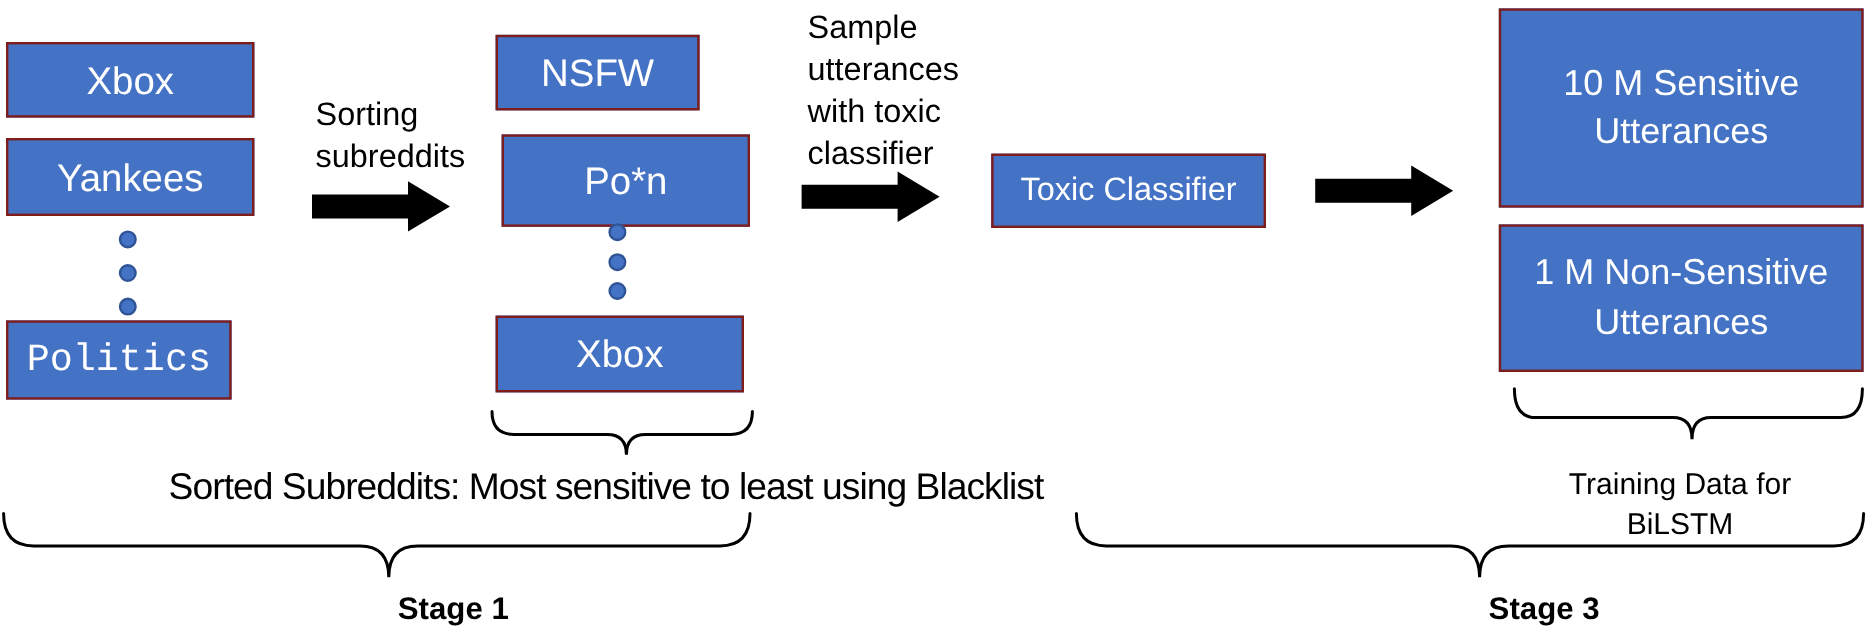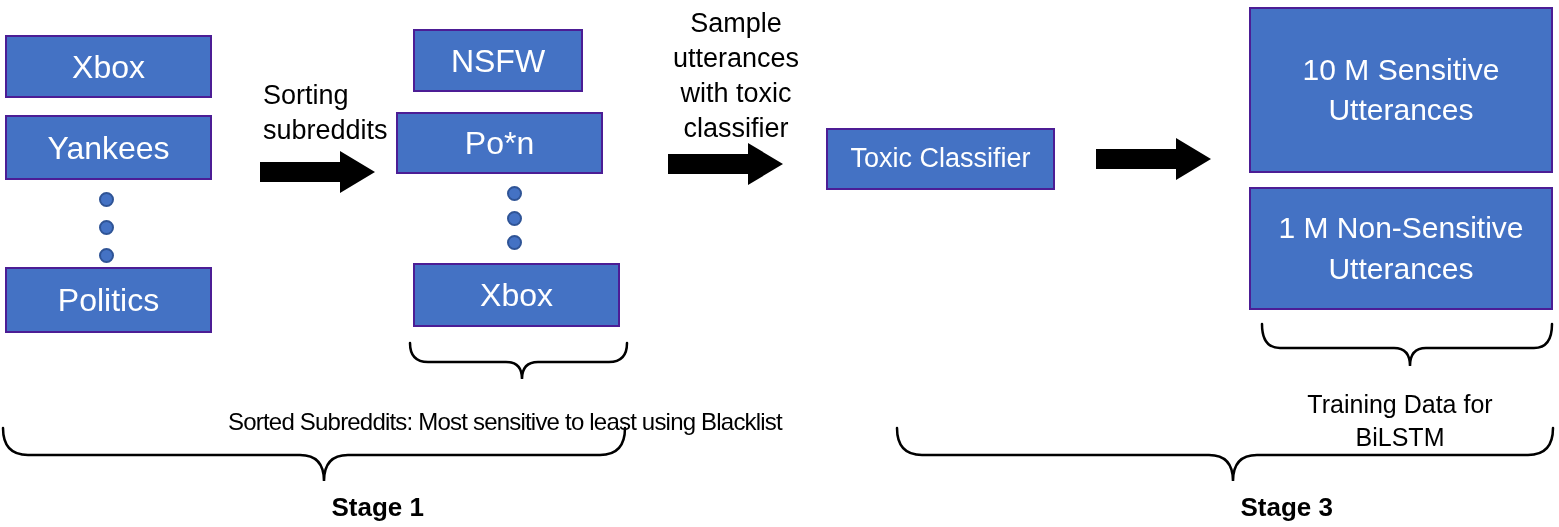--- a/index.html
+++ b/index.html
@@ -7,21 +7,21 @@
     position: relative;
     width: 1559px;
     height: 527px;
     background: #ffffff;
     font-family: "Liberation Sans", sans-serif;
     overflow: hidden;
   }
   .box {
     position: absolute;
     background: #4472C4;
-    border: 2px solid #4c1d95;
+    border: 2px solid #7f1d1d;
     color: #ffffff;
     display: flex;
     align-items: center;
     justify-content: center;
     text-align: center;
     box-sizing: border-box;
     font-size: 32px;
     line-height: 1.25;
   }
   .box.small-text { font-size: 27px; }
@@ -64,38 +64,38 @@
 
 <div id="canvas">
 
   <div class="box" style="left:5px; top:35px; width:207px; height:63px;">Xbox</div>
   <div class="box" style="left:5px; top:115px; width:207px; height:65px;">Yankees</div>
 
   <div class="dot" style="left:99px; top:192px;"></div>
   <div class="dot" style="left:99px; top:220px;"></div>
   <div class="dot" style="left:99px; top:248px;"></div>
 
-  <div class="box" style="left:5px; top:267px; width:207px; height:66px;">Politics</div>
+  <div class="box" style="left:5px; top:267px; width:188px; height:66px;font-family:Liberation Mono, monospace;">Politics</div>
 
   <div class="annot" style="left:263px; top:78px;">Sorting
 subreddits</div>
   <svg class="arrow" style="left:258px; top:148px;" width="120" height="48" viewBox="0 0 120 48">
     <polygon points="2,14 82,14 82,3 117,24 82,45 82,34 2,34" fill="#000000"></polygon>
   </svg>
 
   <div class="box" style="left:413px; top:29px; width:170px; height:63px;">NSFW</div>
-  <div class="box" style="left:396px; top:112px; width:207px; height:62px;">Po*n</div>
+  <div class="box" style="left:418px; top:112px; width:207px; height:77px;">Po*n</div>
 
   <div class="dot" style="left:507px; top:186px;"></div>
   <div class="dot" style="left:507px; top:211px;"></div>
   <div class="dot" style="left:507px; top:235px;"></div>
 
   <div class="box" style="left:413px; top:263px; width:207px; height:64px;">Xbox</div>
 
-  <div class="annot" style="left:673px; top:6px;text-align:center;">Sample
+  <div class="annot" style="left:673px; top:6px;">Sample
 utterances
 with toxic
 classifier</div>
   <svg class="arrow" style="left:666px; top:140px;" width="120" height="48" viewBox="0 0 120 48">
     <polygon points="2,14 82,14 82,3 117,24 82,45 82,34 2,34" fill="#000000"></polygon>
   </svg>
 
   <div class="box small-text" style="left:826px; top:128px; width:229px; height:62px;">Toxic Classifier</div>
 
   <svg class="arrow" style="left:1094px; top:135px;" width="120" height="48" viewBox="0 0 120 48">
@@ -105,20 +105,20 @@
   <div class="box output" style="left:1249px; top:7px; width:304px; height:166px;">10 M Sensitive Utterances</div>
   <div class="box output" style="left:1249px; top:187px; width:304px; height:123px;">1 M Non-Sensitive Utterances</div>
 
   <svg class="braces" width="1559" height="527" viewBox="0 0 1559 527">
     <path d="M 410 343 Q 410 362 428 362 L 506 362 Q 522 362 522 379 Q 522 362 538 362 L 609 362 Q 627 362 627 343" fill="none" stroke="#000000" stroke-width="2.5" stroke-linecap="round"></path>
     <path d="M 1262 324 Q 1262 348 1280 348 L 1394 348 Q 1410 348 1410 366 Q 1410 348 1426 348 L 1534 348 Q 1552 348 1552 324" fill="none" stroke="#000000" stroke-width="2.5" stroke-linecap="round"></path>
     <path d="M 3 428 Q 3 455 28 455 L 300 455 Q 324 455 324 481 Q 324 455 348 455 L 600 455 Q 625 455 625 428" fill="none" stroke="#000000" stroke-width="2.5" stroke-linecap="round"></path>
     <path d="M 897 428 Q 897 455 922 455 L 1209 455 Q 1233 455 1233 481 Q 1233 455 1257 455 L 1528 455 Q 1553 455 1553 428" fill="none" stroke="#000000" stroke-width="2.5" stroke-linecap="round"></path>
   </svg>
 
-  <div class="caption" style="left:130px; top:408px; width:750px; font-size:24px; letter-spacing:-0.8px;">Sorted Subreddits: Most sensitive to least using Blacklist</div>
+  <div class="caption" style="left:130px; top:388px; width:750px; font-size:31px; letter-spacing:-0.8px;">Sorted Subreddits: Most sensitive to least using Blacklist</div>
   <div class="caption" style="left:1250px; top:378px; width:300px; font-size:25px; line-height:1.32;margin-top:10px;">Training Data for
 BiLSTM</div>
 
   <div class="stage-label" style="left:224px; top:492px;">Stage 1</div>
   <div class="stage-label" style="left:1133px; top:492px;">Stage 3</div>
 
 </div>
 
 </body></html>

